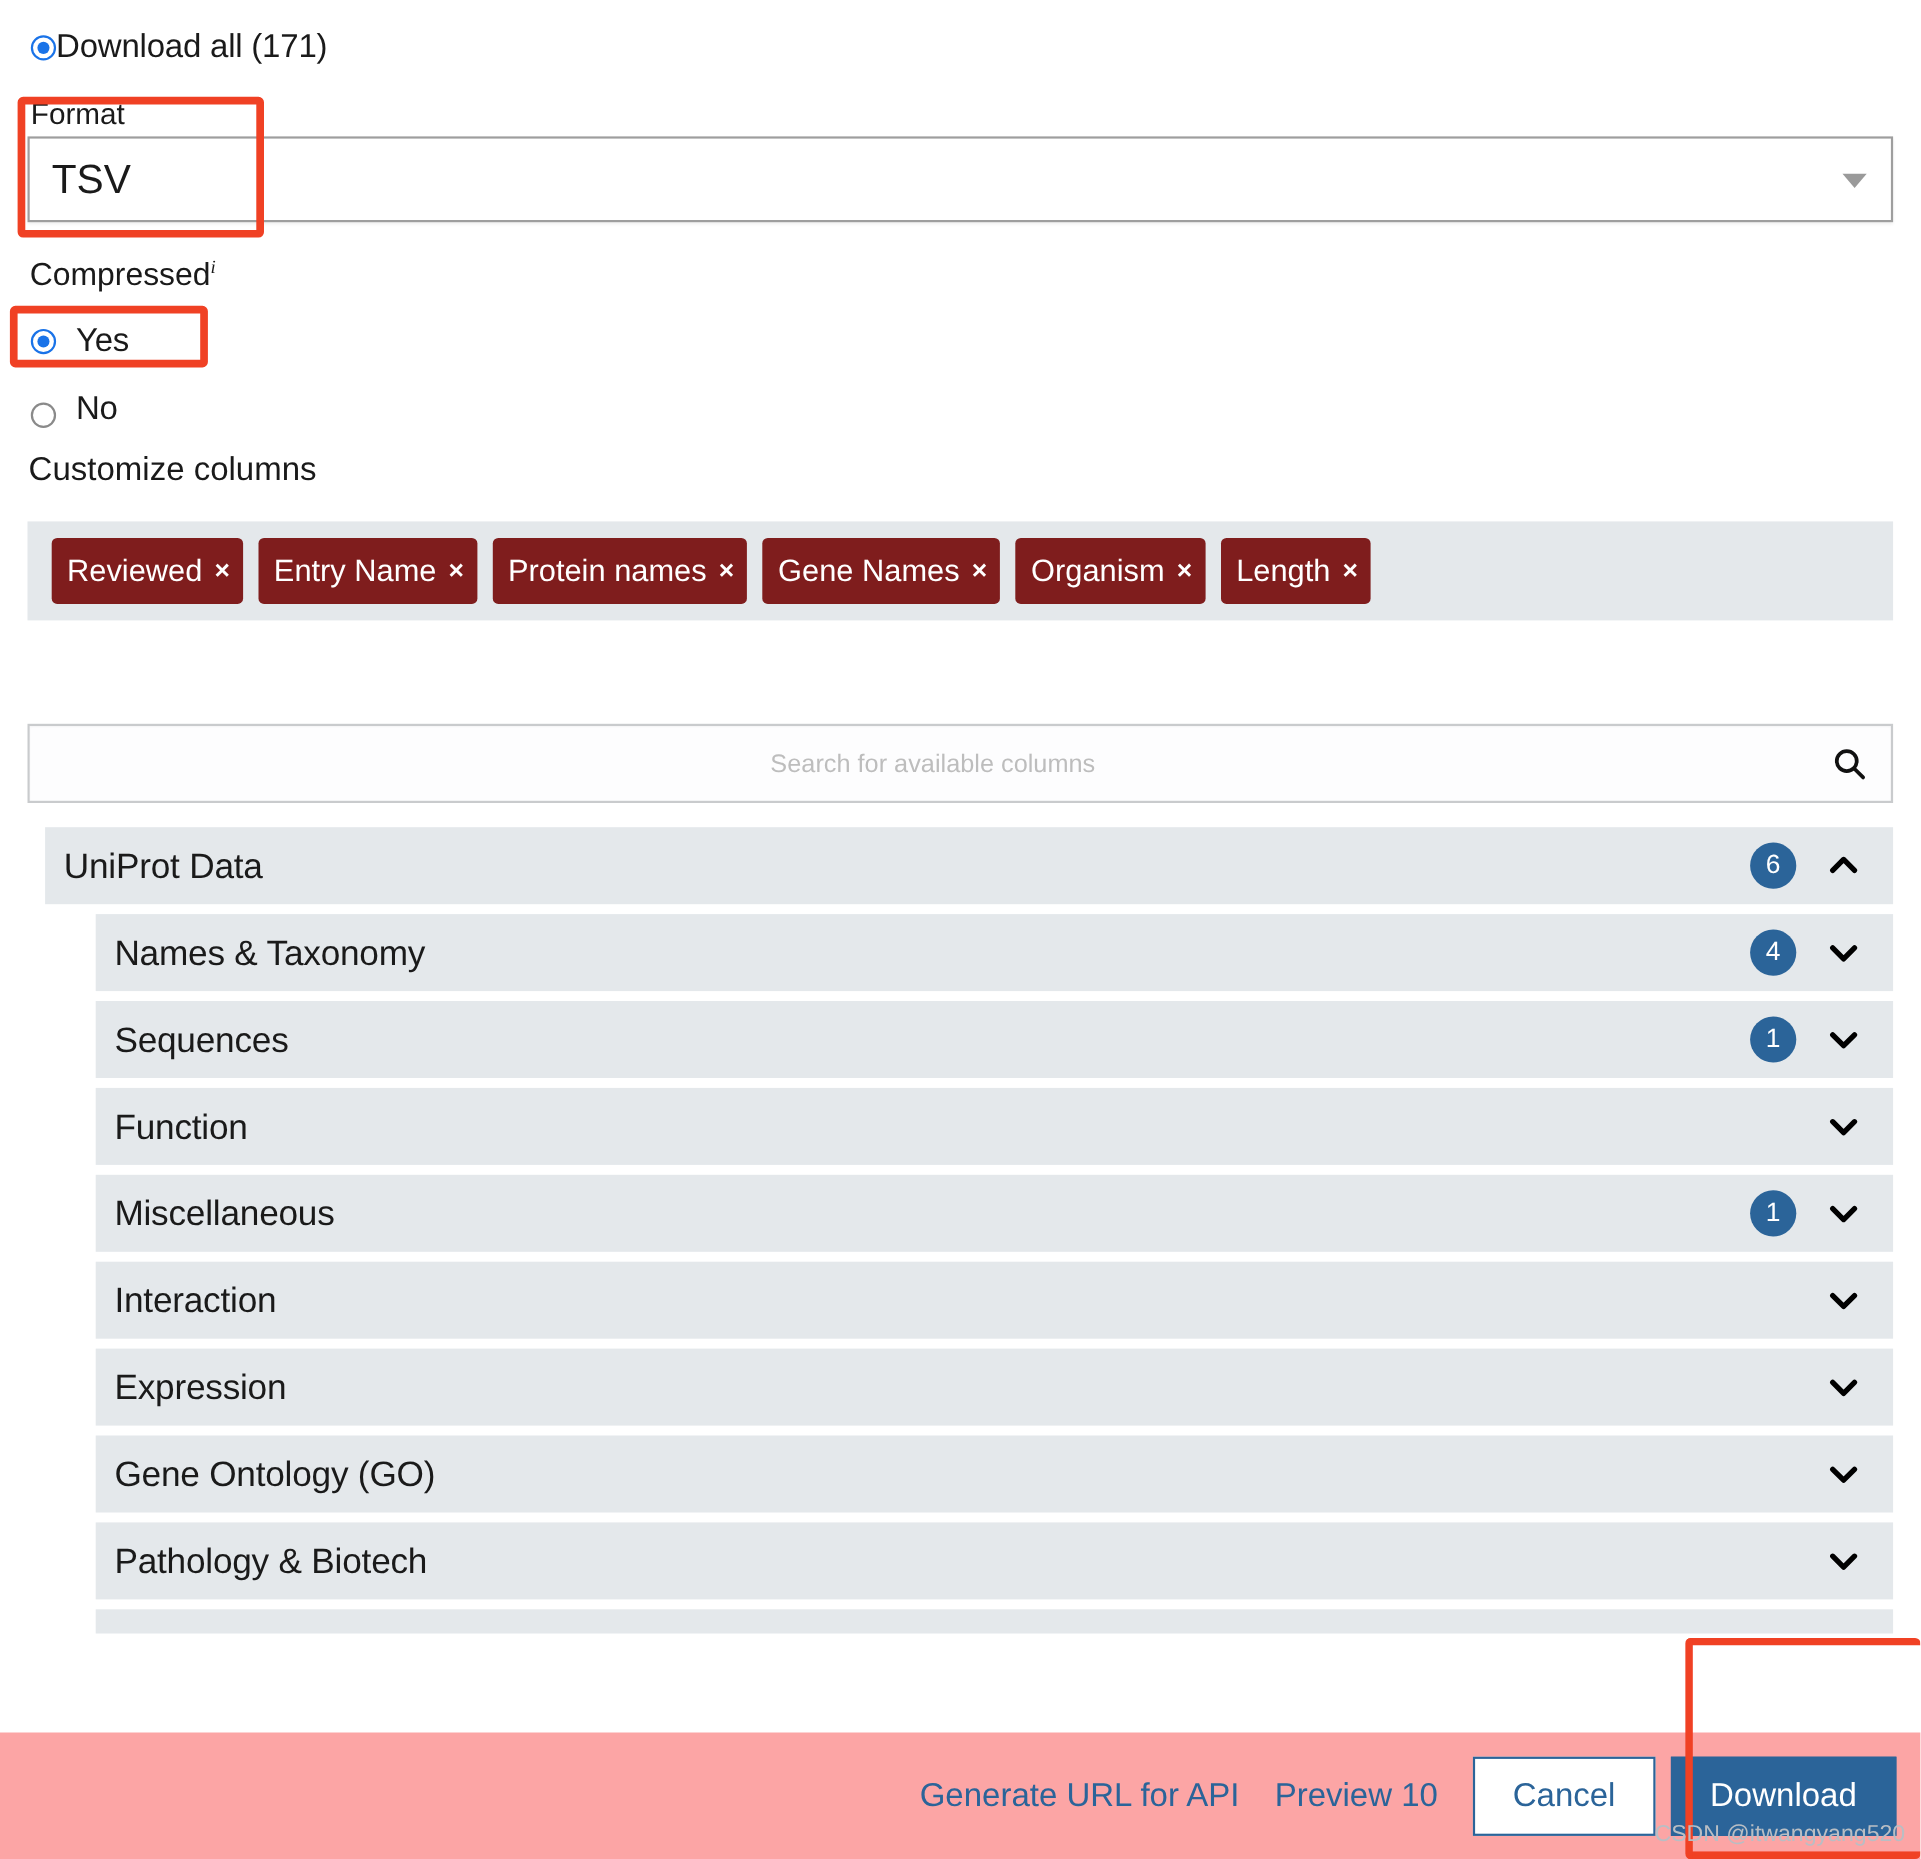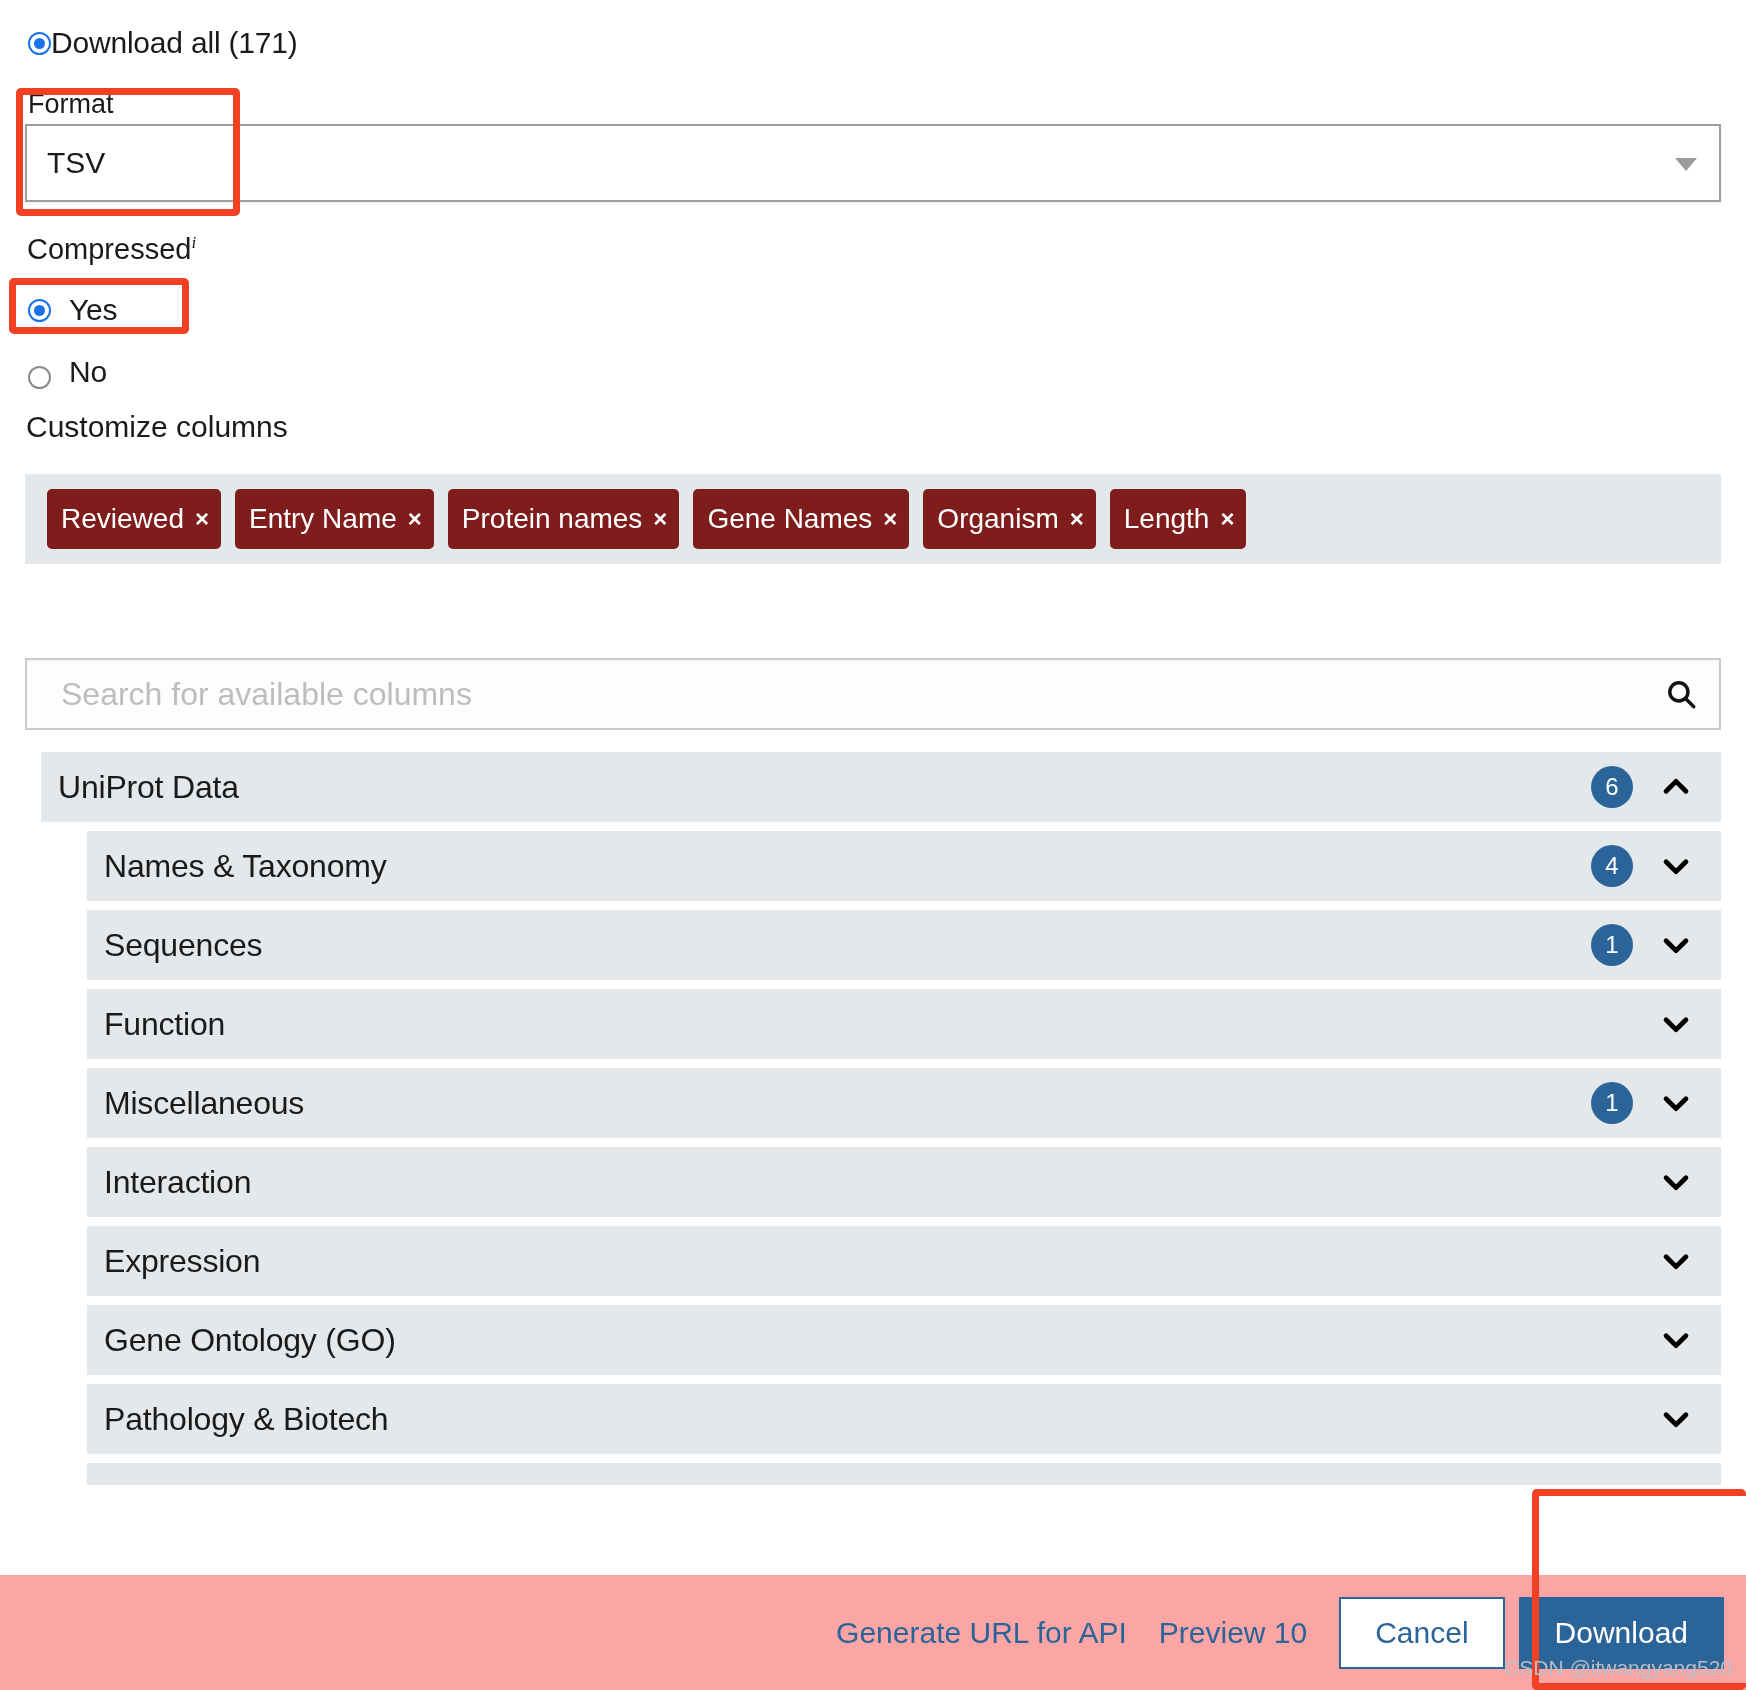--- a/index.html
+++ b/index.html
@@ -63,21 +63,21 @@
     left: 25px; top: 124px;
     width: 1696px; height: 78px;
     border: 2px solid #9e9e9e;
     background: #ffffff;
     display: flex;
     align-items: center;
     box-shadow: 0 2px 3px rgba(0,0,0,0.07);
   }
   .format-value {
     padding-left: 20px;
-    font-size: 30px;
+    font-size: 37px;
     color: #1a1a1a;
   }
   .caret-down {
     position: absolute;
     right: 22px; top: 50%;
     margin-top: -5px;
     width: 0; height: 0;
     border-left: 11px solid transparent;
     border-right: 11px solid transparent;
     border-top: 13px solid #9a9a9a;
@@ -154,24 +154,25 @@
     display: flex;
     align-items: center;
     box-shadow: inset 0 1px 2px rgba(0,0,0,0.04);
   }
   .search-input {
     border: none;
     outline: none;
     background: transparent;
     flex: 1 1 auto;
     font-family: "Liberation Sans", sans-serif;
-    font-size: 32px;
-    color: #1a1a1a;
-    padding-left: 34px;
+    font-size: 23px;
+    color: #1a1a1a;
+    padding-left: 18px;
     height: 100%;
+    text-align: center;
   }
   .search-input::placeholder { color: #bdbdbd; }
   .search-icon {
     width: 56px;
     display: flex;
     align-items: center;
     justify-content: center;
     flex: 0 0 auto;
     margin-right: 10px;
   }

